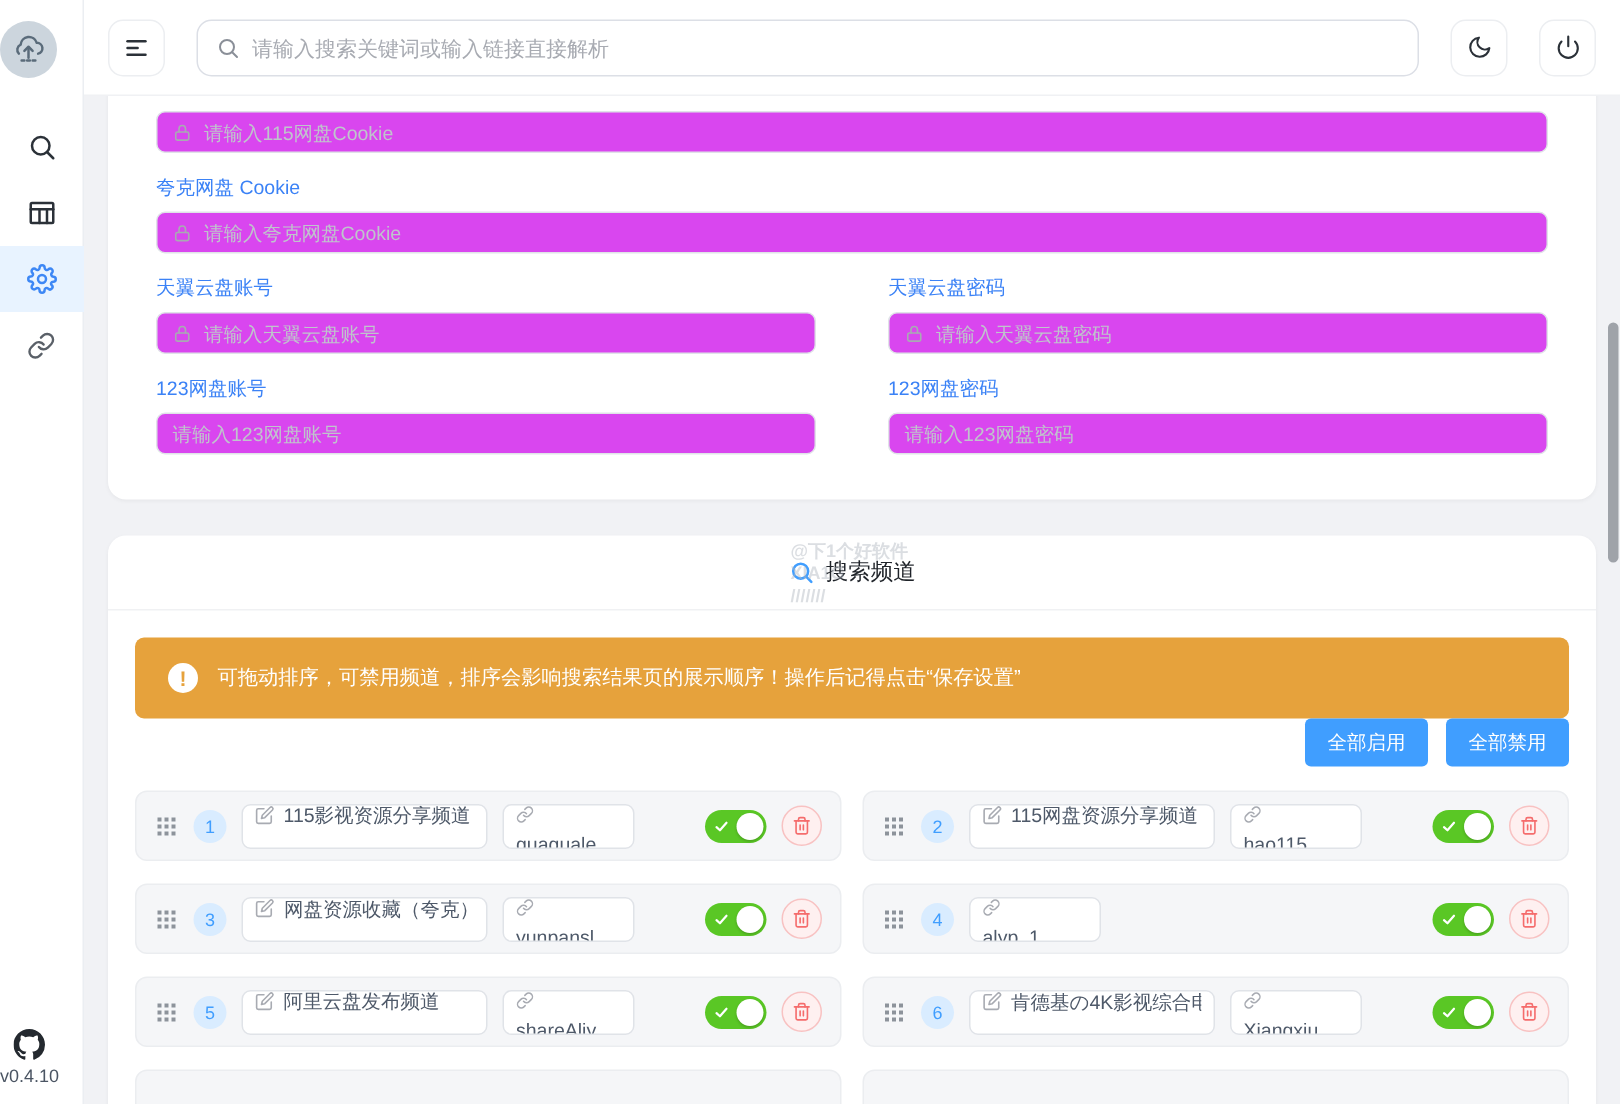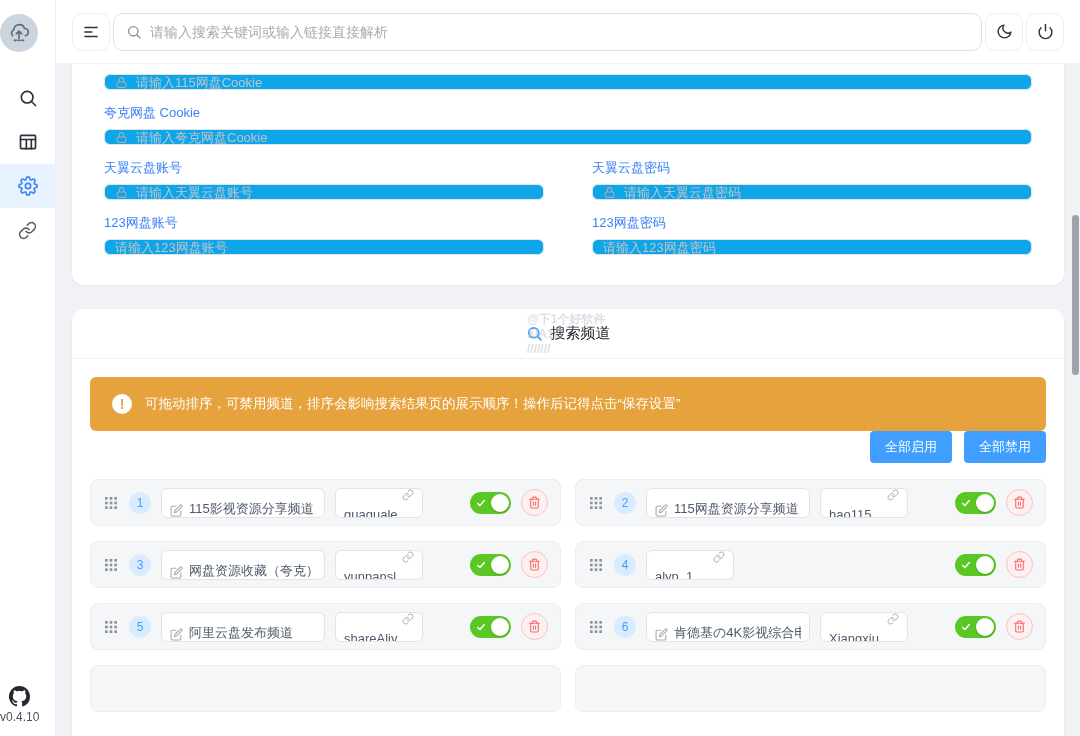--- a/index.html
+++ b/index.html
@@ -14,36 +14,36 @@
           display:flex; align-items:center; justify-content:center; }
   .nav { margin-top:24px; width:100%; display:flex; flex-direction:column; align-items:center; }
   .nav-item { width:56px; height:44px; display:flex; align-items:center; justify-content:center;
               color:#2b3138; cursor:pointer; }
   .nav-item.active { background:#e8f3ff; color:#3d87f5; }
   .side-bottom { margin-top:auto; margin-bottom:12px; display:flex; flex-direction:column; align-items:center; gap:3px; }
   .version { font-size:12px; color:#4b5563; }
 
   
   .header { position:absolute; left:56px; top:0; width:1024px; height:64px; background:#fff;
-            border-bottom:1px solid #f0f1f4; display:flex; align-items:center; padding:0 16px; gap:3px; z-index:30; }
+            border-bottom:1px solid #f0f1f4; display:flex; align-items:center; padding:0 16px; gap:21px; z-index:30; }
   .sq-btn { width:38px; height:38px; border-radius:10px; border:1px solid #eceef1; background:#fff;
             display:flex; align-items:center; justify-content:center; color:#2b3138; cursor:pointer; flex:none; }
   .searchbar { flex:1; height:38px; border:1px solid #dcdfe6; border-radius:10px; background:#fff;
                display:flex; align-items:center; gap:8px; padding:0 12px; color:#a8abb2; }
   .searchbar input { border:none; outline:none; flex:1; font-size:14px; color:#303133; background:transparent; font-family:inherit; }
   .searchbar input::placeholder { color:#a8abb2; }
 
   
   .main { position:absolute; left:56px; top:64px; width:1024px; height:672px; overflow:hidden; padding:0 16px; }
   .card { background:#fff; border-radius:12px; box-shadow:0 1px 3px rgba(0,0,0,.05); }
 
   
   .card-accounts { margin-top:-28px; padding:38px 32px 30px; }
   .field-label { display:block; font-size:13px; color:#3b82f6; margin:14px 0 7px; }
-  .input { height:16px; border:1px solid #e0e3e8; border-radius:6px; background:#0ea5e9;
+  .input { height:28px; border:1px solid #e0e3e8; border-radius:6px; background:#d946ef;
            display:flex; align-items:center; gap:8px; padding:0 10px; color:#a8abb2; }
   .input input { border:none; outline:none; flex:1; font-size:13px; color:#303133; background:transparent; font-family:inherit; }
   .input input::placeholder { color:#bfc4cc; }
   .grid2 { display:grid; grid-template-columns:1fr 1fr; column-gap:48px; }
 
   
   .card-channels { margin-top:24px; min-height:560px; position:relative; }
   .ch-header { height:50px; border-bottom:1px solid #f0f1f3; display:flex; align-items:center;
                justify-content:center; gap:8px; position:relative; }
   .ch-title { font-size:15px; font-weight:normal; color:#1f2329; }
@@ -57,21 +57,21 @@
   .actions { display:flex; justify-content:flex-end; gap:12px; }
   .btn-blue { background:#409eff; color:#fff; border:none; font-size:13px; padding:7px 15px;
               border-radius:4px; cursor:pointer; font-family:inherit; }
   .channel-grid { margin-top:16px; display:grid; grid-template-columns:1fr 1fr; gap:15px 14px; }
   .chrow { background:#f5f6f8; border:1px solid #ebedf0; border-radius:8px; height:47px;
            display:flex; align-items:center; gap:10px; padding:0 12px; }
   .drag { color:#8d939b; cursor:grab; display:flex; flex:none; }
   .num { width:22px; height:22px; border-radius:50%; background:#d9ecff; color:#409eff; font-size:12px;
          display:flex; align-items:center; justify-content:center; flex:none; }
   .mini { background:#fff; border:1px solid #e0e3e8; border-radius:6px; height:30px;
-          display:flex; align-items:flex-end; gap:6px; padding:0 8px; color:#a8abb2; overflow:hidden; flex:none; }
+          display:flex; align-items:flex-start; gap:6px; padding:0 8px; color:#a8abb2; overflow:hidden; flex:none; }
   .mini input { border:none; outline:none; width:100%; font-size:13px; color:#4e5969; background:transparent; font-family:inherit; }
   .mini.name-box { width:164px; }
   .mini.id-box { width:88px;flex-direction:column; }
   .toggle { margin-left:auto; width:41px; height:22px; border-radius:11px; background:#5ac725;
             position:relative; cursor:pointer; flex:none; }
   .toggle .knob { position:absolute; right:2px; top:2px; width:18px; height:18px; border-radius:50%;
                   background:#fff; box-shadow:0 1px 2px rgba(0,0,0,.2); }
   .toggle .chk { position:absolute; left:6px; top:6px; }
   .del-btn { width:27px; height:27px; border-radius:50%; background:#fef0f0; border:1px solid #f8c2c2;
              display:flex; align-items:center; justify-content:center; cursor:pointer; flex:none; }

